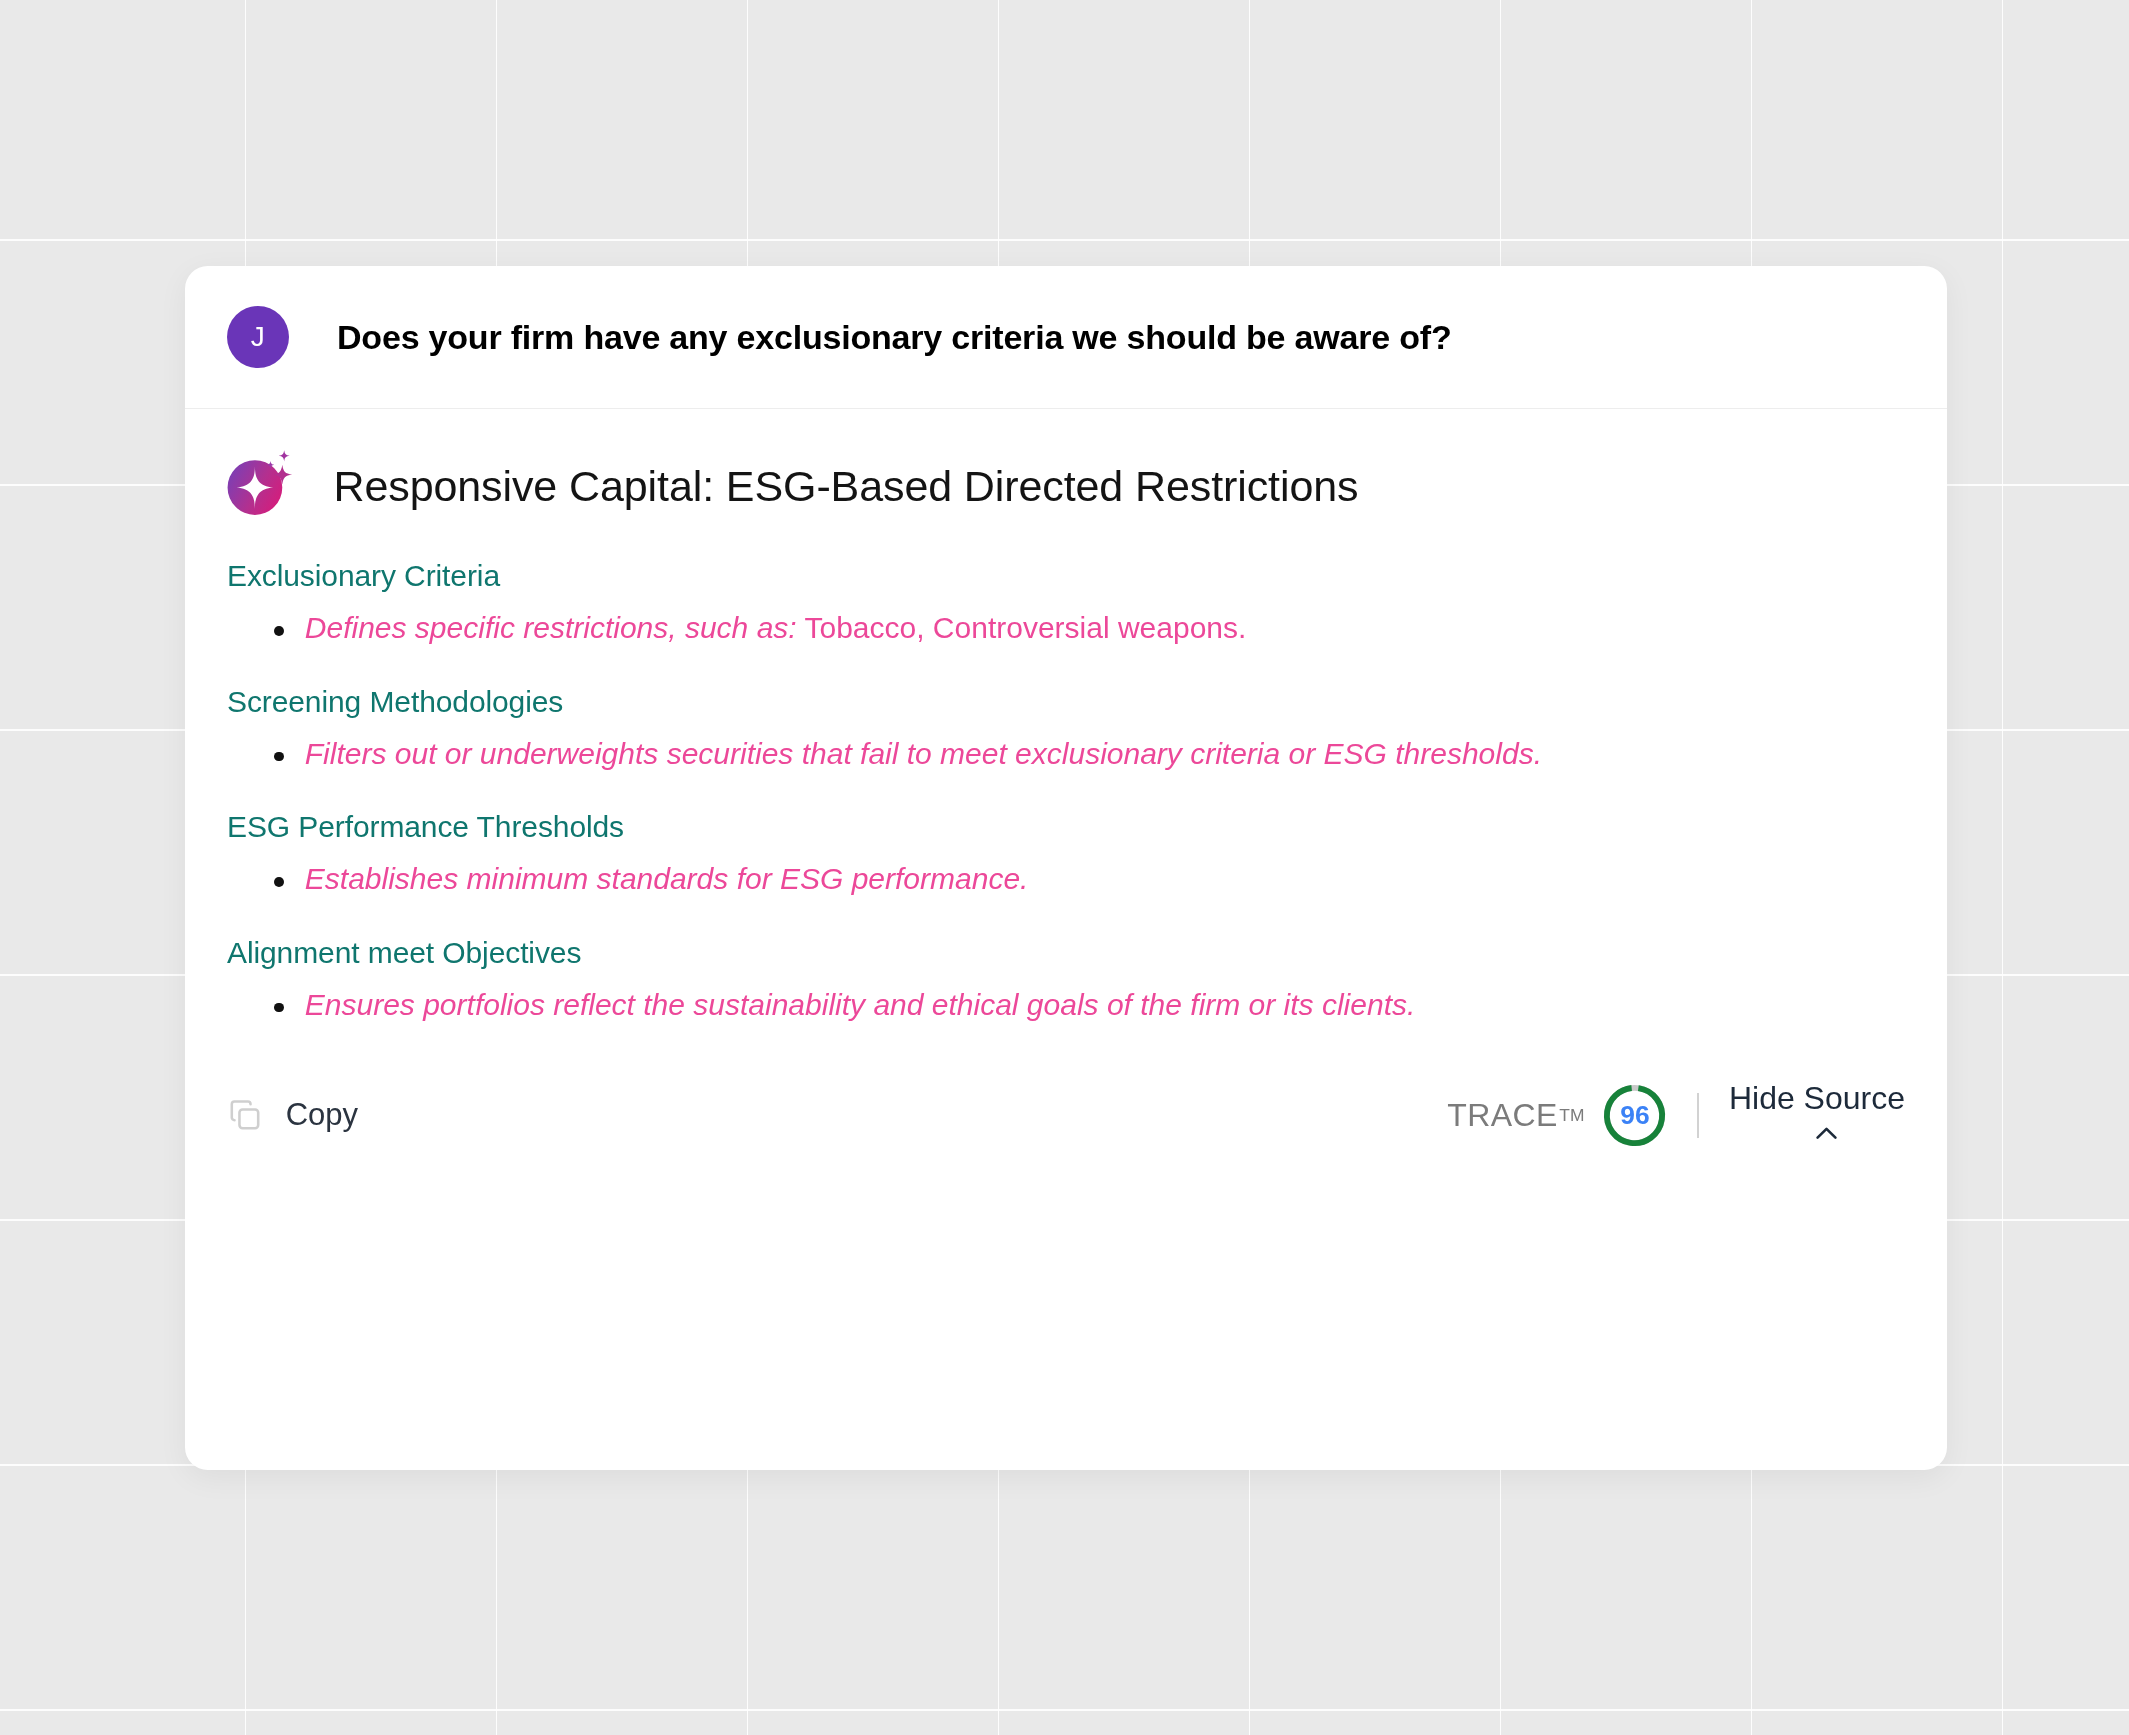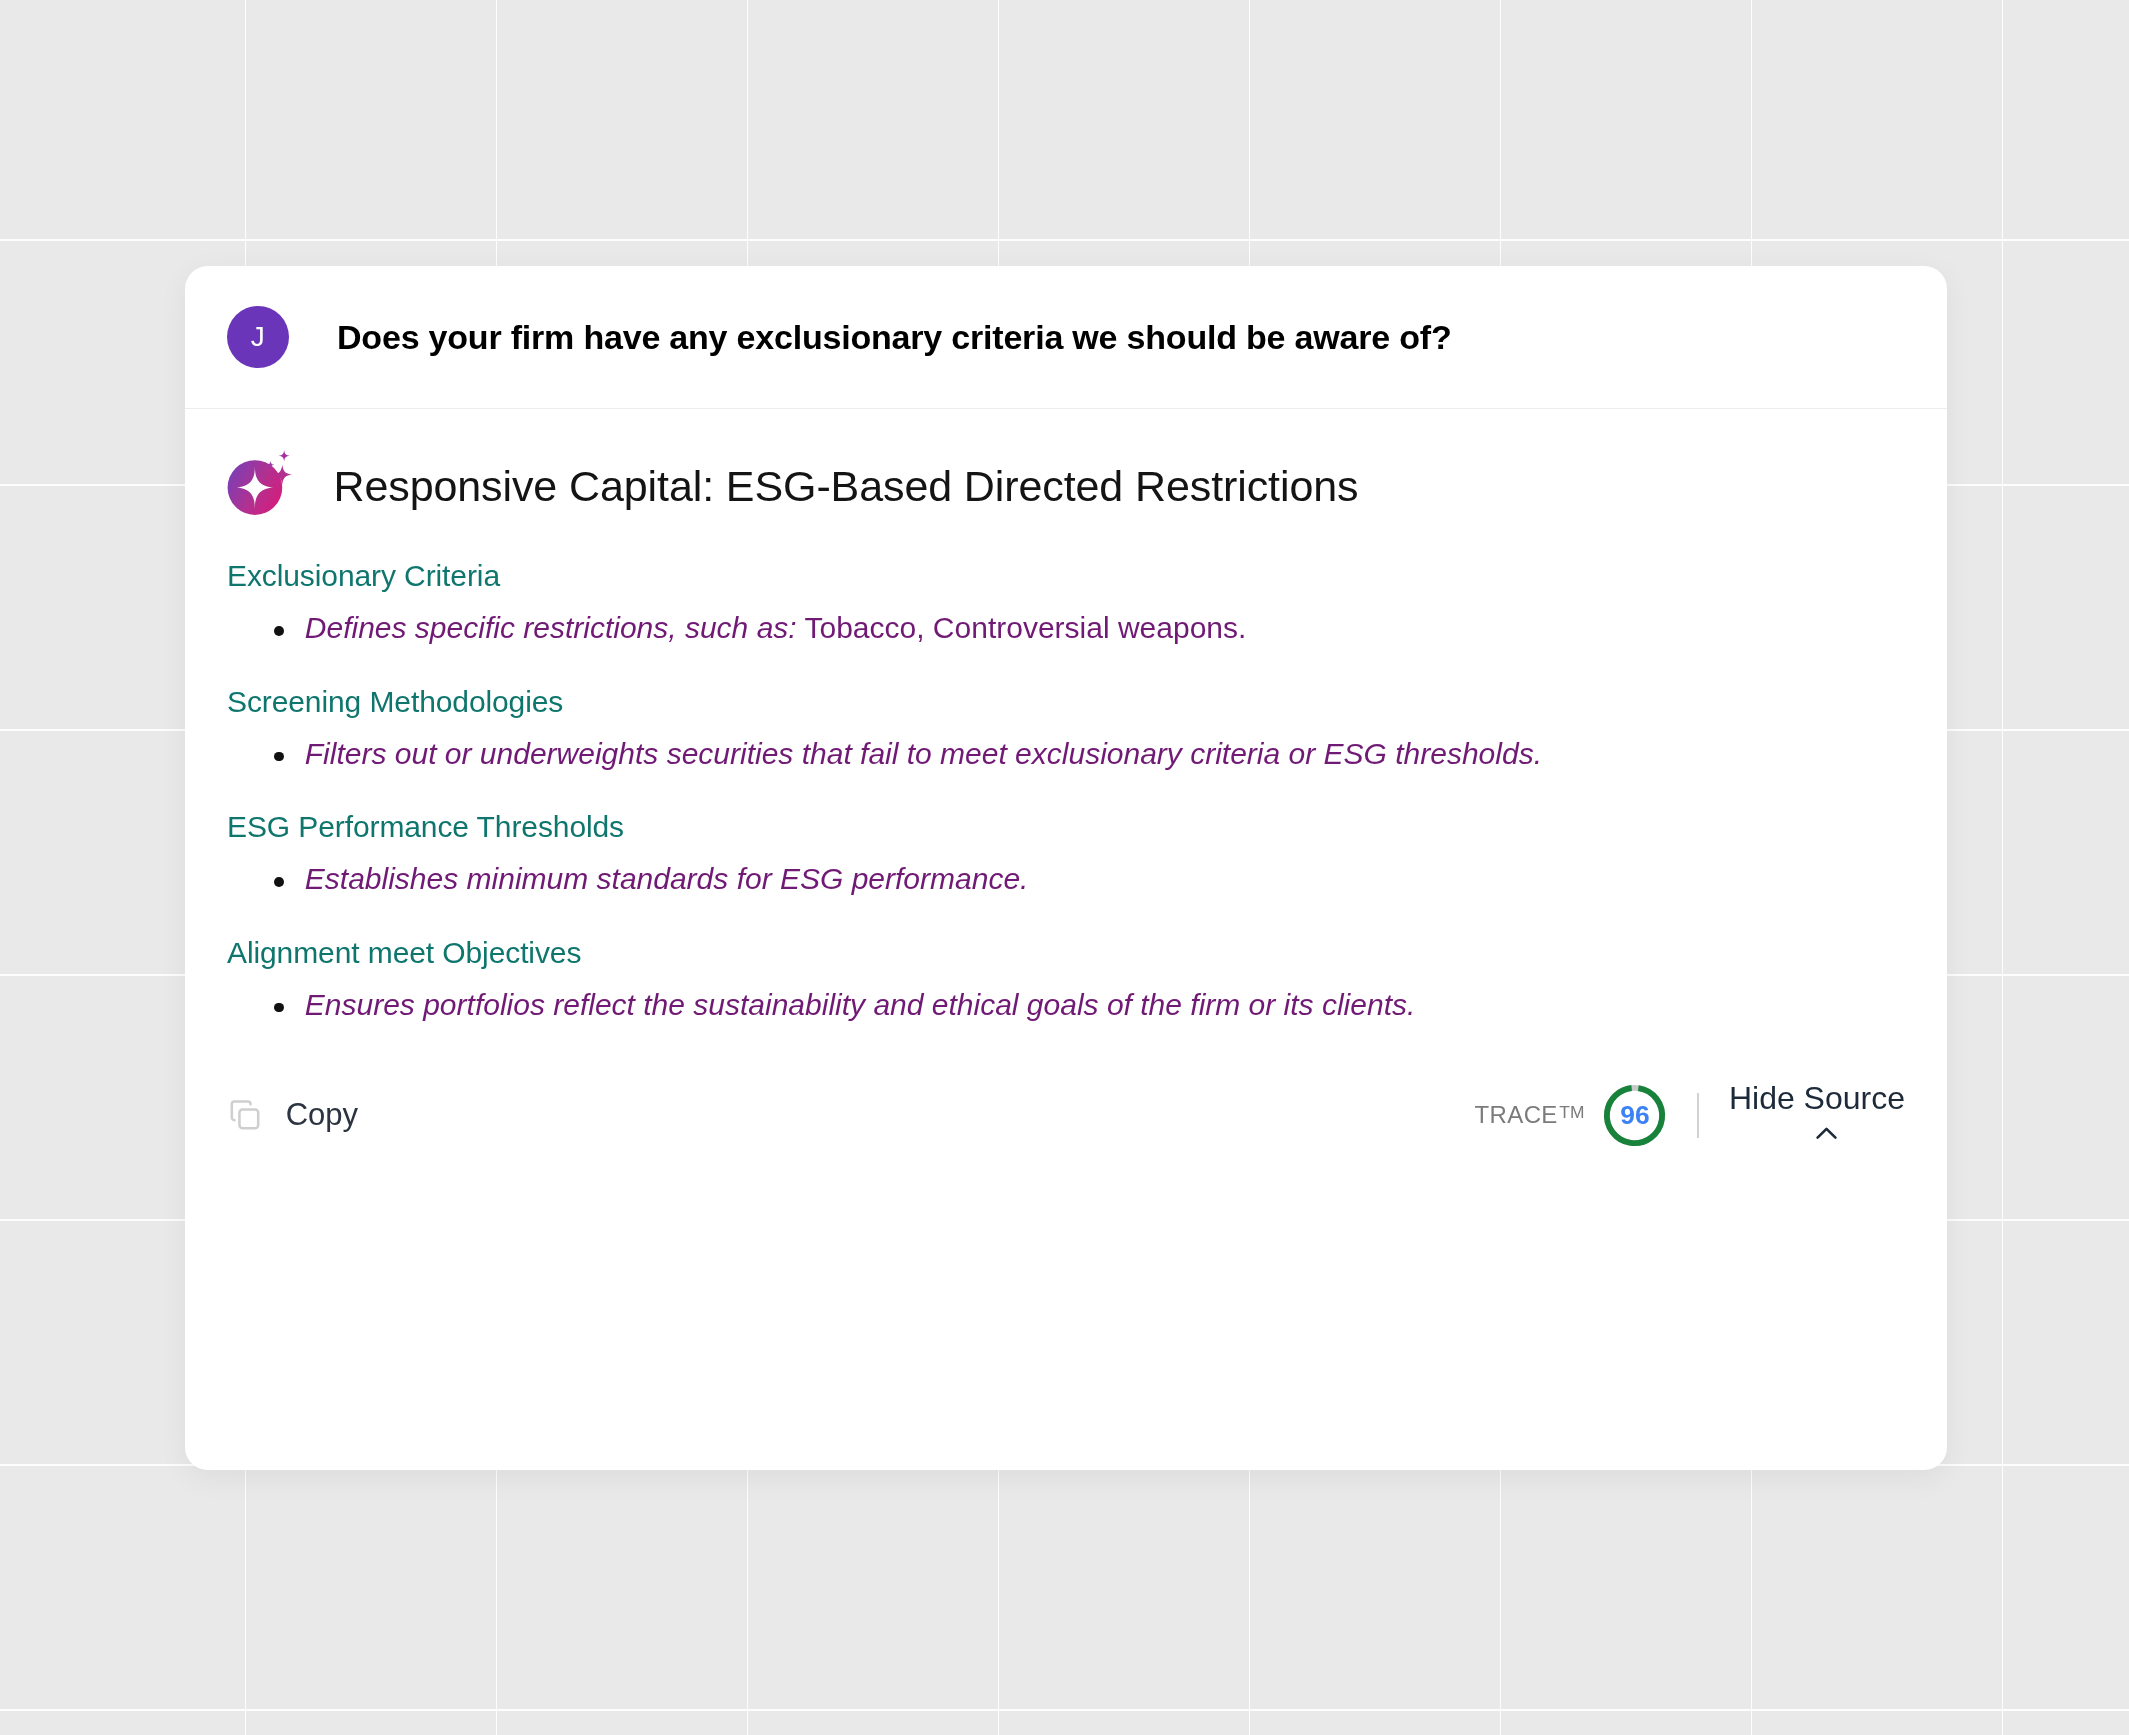--- a/index.html
+++ b/index.html
@@ -112,21 +112,21 @@
     width: 9.8px;
     height: 9.8px;
     border-radius: 50%;
     background: #111;
     margin-top: 18px;
     margin-right: 21px;
   }
   .bullet-text {
     font-size: 30px;
     font-style: italic;
-    color: #701a75;
+    color: #ec4899;
     line-height: 1.35;
   }
   .bullet-text .plain { font-style: normal; }
 
   
   .action-bar {
     display: flex;
     align-items: center;
     margin-top: 54px;
     padding: 0 42px 0 42px;
@@ -142,21 +142,21 @@
     margin-left: 22.7px;
     font-size: 31px;
     color: #2b3440;
   }
 
   .spacer { flex: 1 1 auto; }
 
   .trace-wrap { display: flex; align-items: center; }
 
   .trace-word {
-    font-size: 24px;
+    font-size: 32px;
     color: #7b7b7b;
     letter-spacing: 0.4px;
   }
   .trace-tm {
     font-size: 17.4px;
     color: #7b7b7b;
     vertical-align: super;
     margin-left: 1.5px;
   }
 

